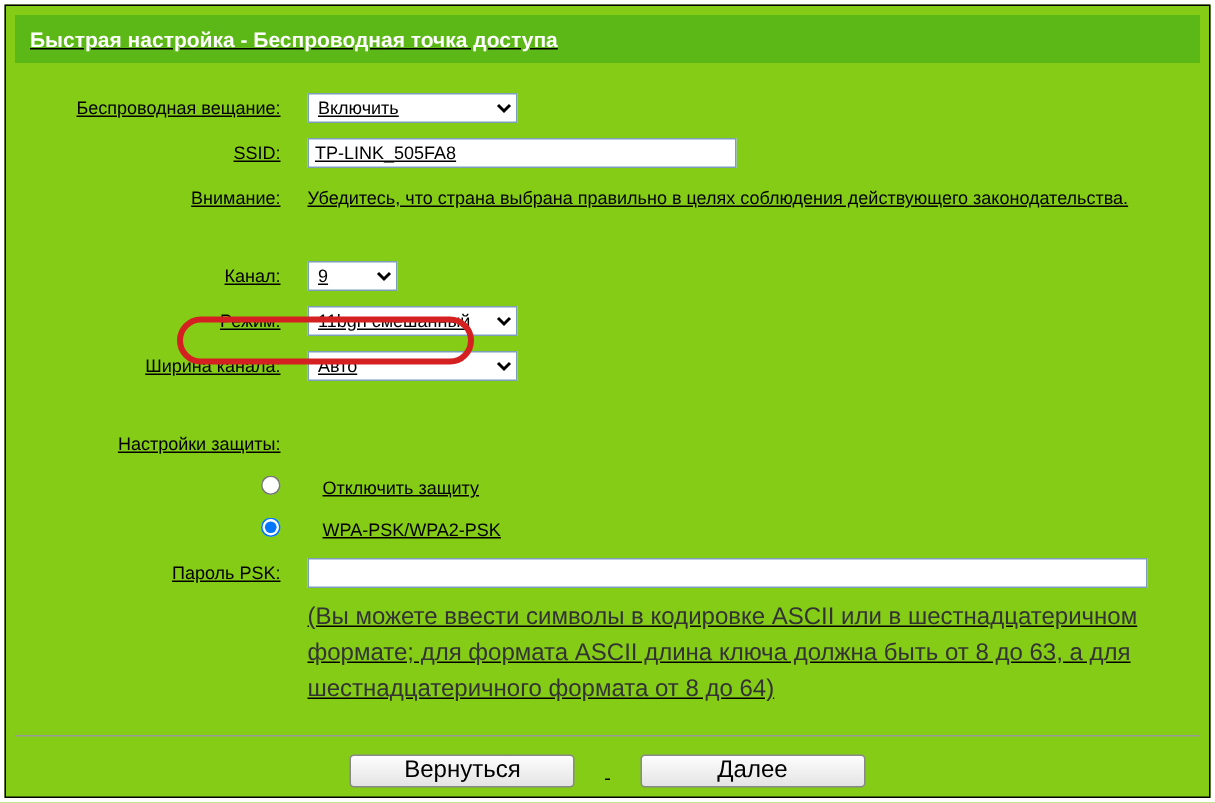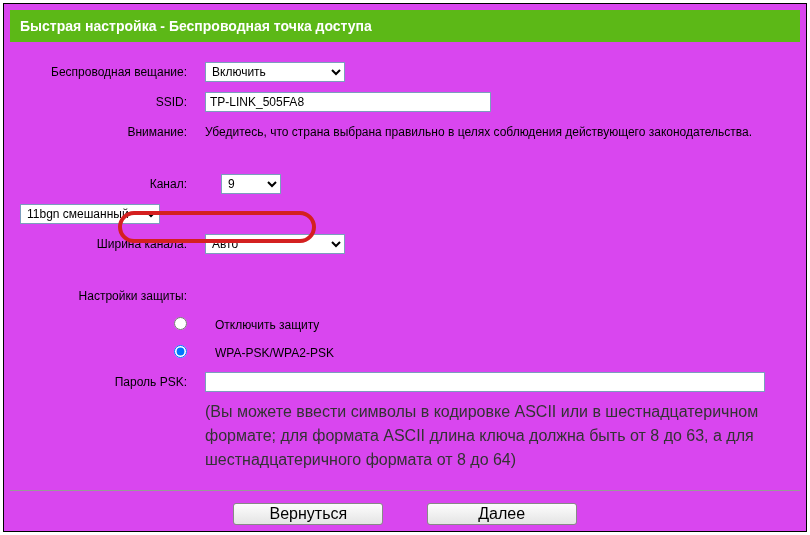--- a/index.html
+++ b/index.html
@@ -10,23 +10,24 @@
     body {
       font-family: Arial, sans-serif;
       font-size: 12px;
       background: #fff;
       padding: 3px;
     }
     .container {
       width: 804px;
       height: 529px;
       border: 1px solid #000;
-      background: #d946ef;
+      background: #84cc16;
       position: relative;
       overflow: hidden;
+      text-decoration: underline;
     }
     .inner {
       padding: 6px;
       height: 100%;
       display: flex;
       flex-direction: column;
     }
     .header {
       background: #5cb817;
       color: #fff;
@@ -41,21 +42,20 @@
       padding-bottom: 10px;
     }
     .form-row {
       display: flex;
       align-items: center;
       margin-bottom: 6px;
       min-height: 24px;
     }
     .form-row.spaced {
       margin-top: 28px;
-      gap: 16px;
     }
     .label-cell {
       width: 185px;
       text-align: right;
       padding-right: 8px;
       font-size: 12px;
       color: #000;
     }
     .field-cell {
       flex: 1;
@@ -176,20 +176,21 @@
       <div class="form-row spaced">
         <div class="label-cell">Канал:</div>
         <div class="field-cell">
           <select class="select-field w50">
             <option>9</option>
           </select>
         </div>
       </div>
 
       <div class="form-row">
+        <div class="label-cell">Режим:</div>
         <div class="field-cell">
           <select class="select-field w140">
             <option>11bgn смешанный</option>
           </select>
         </div>
       </div>
 
       <div class="form-row">
         <div class="label-cell">Ширина канала:</div>
         <div class="field-cell">

